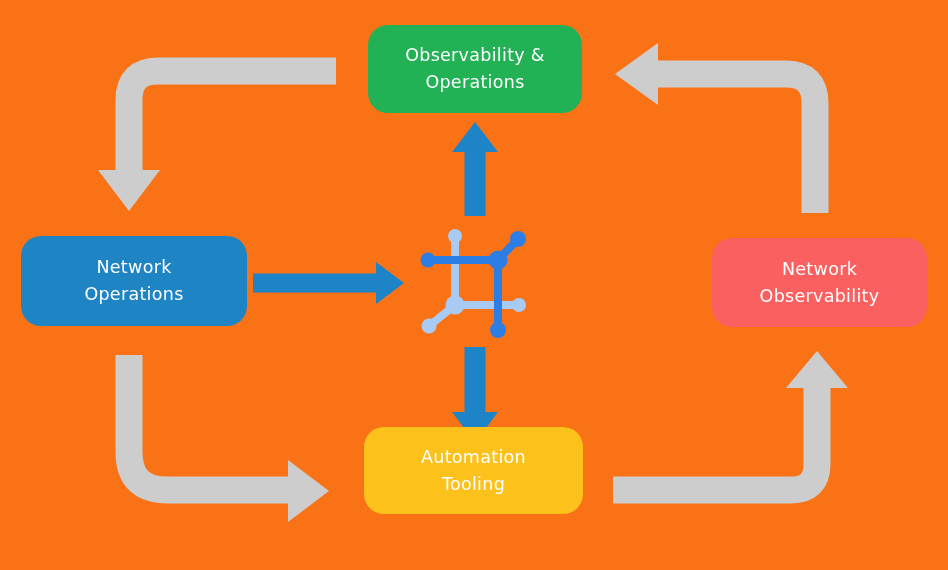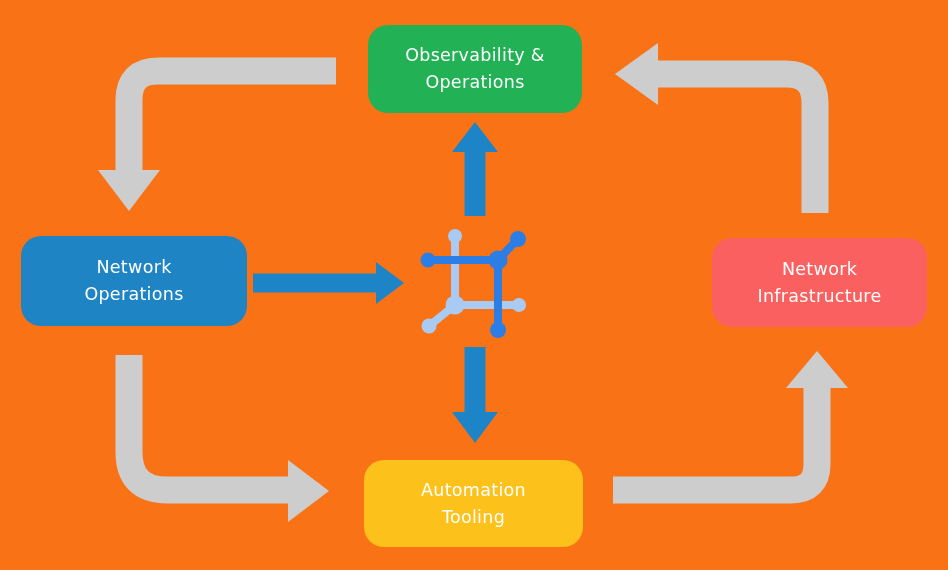--- a/index.html
+++ b/index.html
@@ -23,21 +23,21 @@
     color: #fff;
     font-size: 17.5px;
     font-weight: 500;
     letter-spacing: 0.3px;
     line-height: 27px;
   }
   .node span { display: block; }
   #node-observability { left: 368px; top: 25px;  width: 214px; height: 88px; }
   #node-operations    { left: 21px;  top: 236px; width: 226px; height: 90px; }
   #node-infrastructure{ left: 712px; top: 238px; width: 215px; height: 89px; }
-  #node-automation    { left: 364px; top: 460px; width: 219px; height: 87px; align-items: center; }
+  #node-automation    { left: 364px; top: 427px; width: 219px; height: 87px; align-items: center; }
   .overlay {
     position: absolute;
     left: 0; top: 0;
     width: 948px; height: 570px;
   }
   .center-icon {
     position: absolute;
     left: 418px; top: 226px;
     width: 115px; height: 115px;
   }
@@ -109,21 +109,21 @@
     <span>Operations</span>
   </div>
 
   <div class="node" id="node-operations" style="background-color: rgb(31, 132, 196);">
     <span>Network</span>
     <span>Operations</span>
   </div>
 
   <div class="node" id="node-infrastructure" style="background-color: rgb(251, 96, 96);">
     <span>Network</span>
-    <span>Infrastructure</span>
+    <span>Observability</span>
   </div>
 
   <div class="node" id="node-automation" style="background-color: rgb(252, 193, 26);">
     <span>Automation</span>
     <span>Tooling</span>
   </div>
 
 </div>
 
 </body></html>

